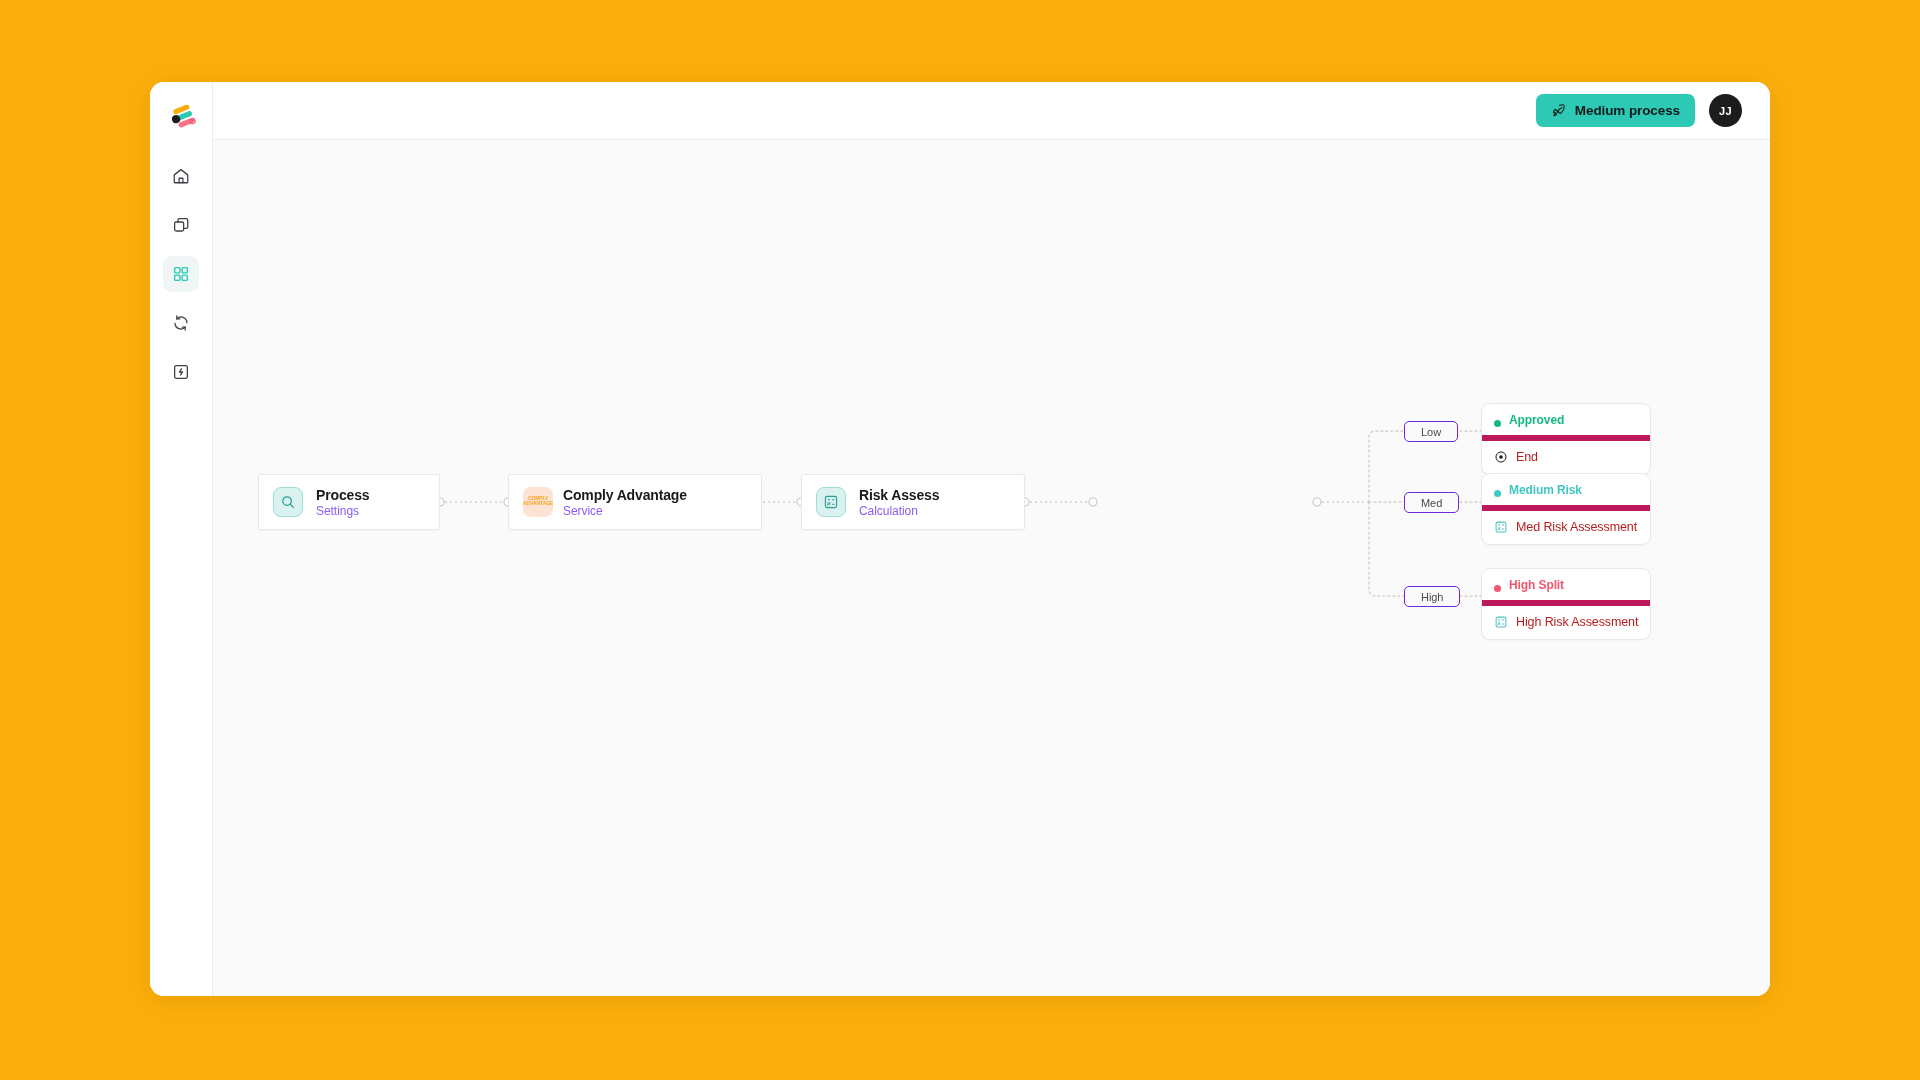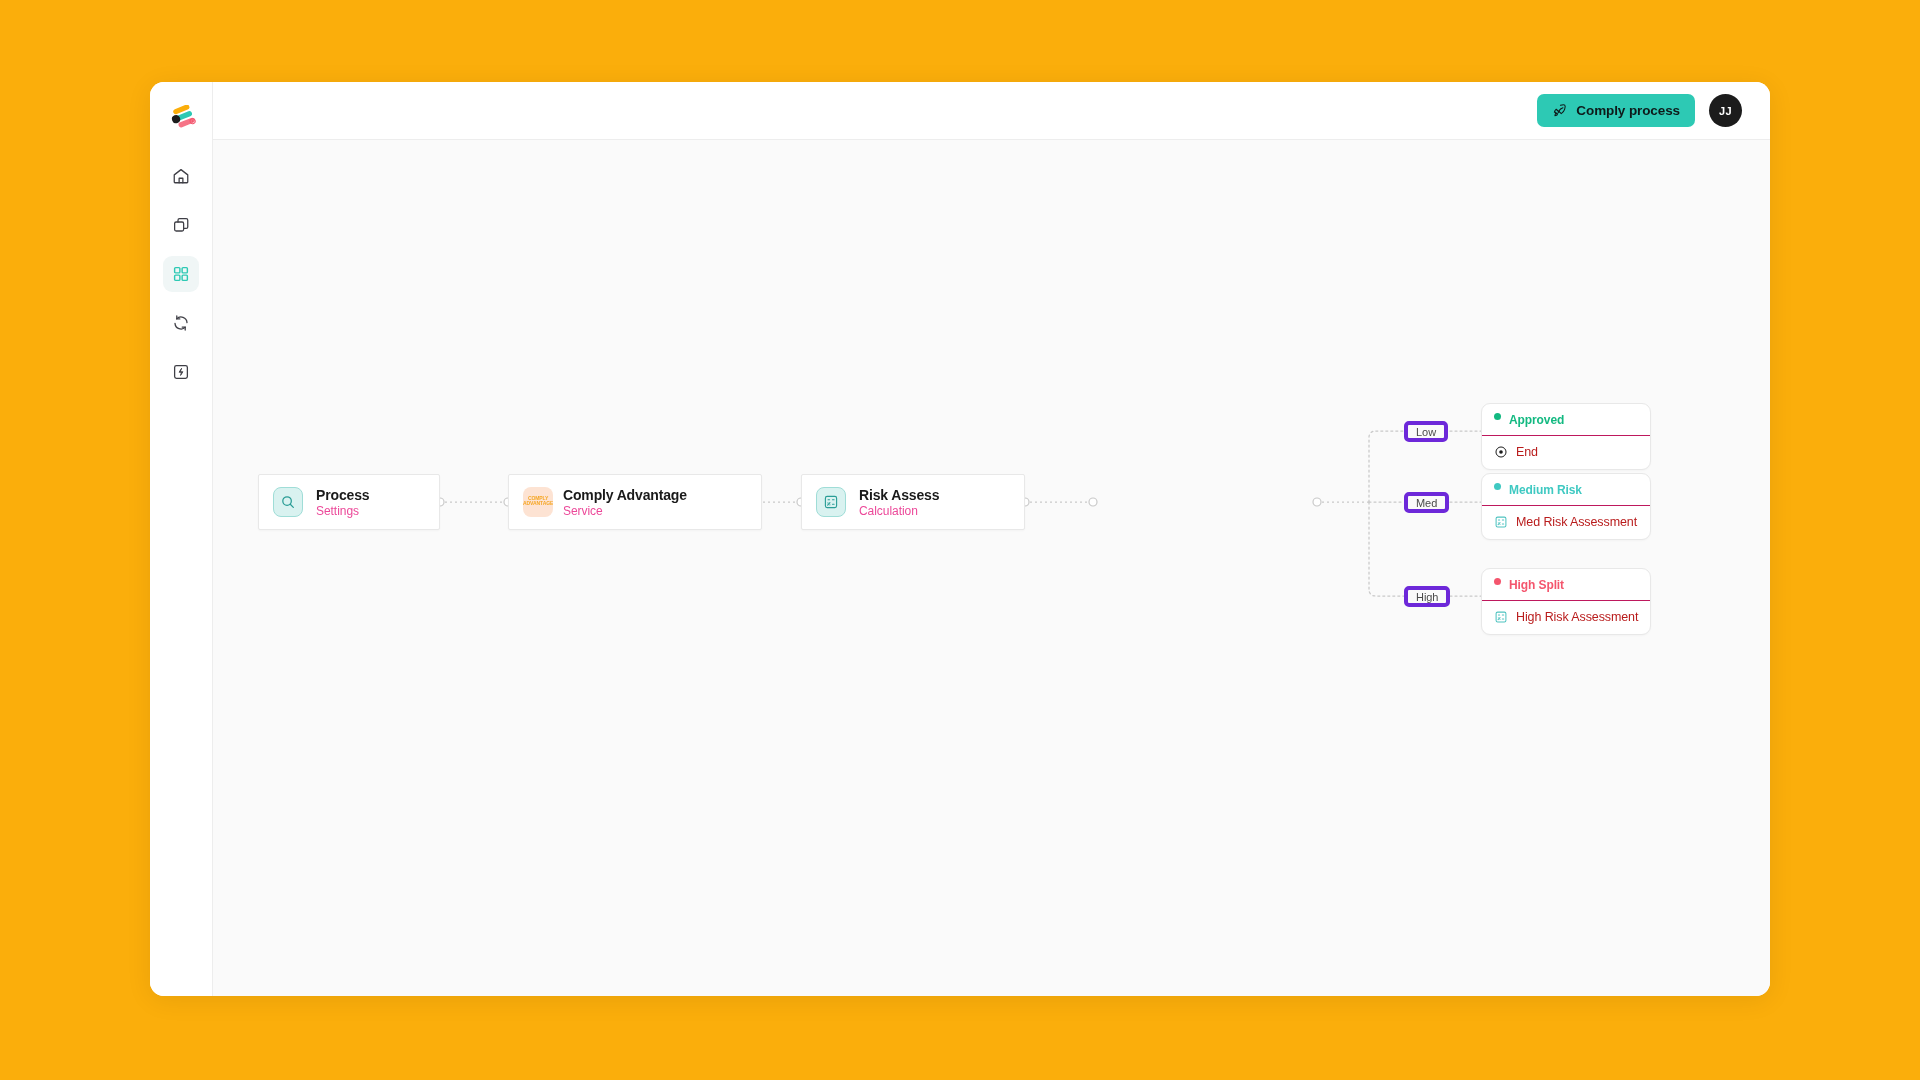--- a/index.html
+++ b/index.html
@@ -172,43 +172,43 @@
   .node-text { display: flex; flex-direction: column; gap: 1px; min-width: 0; }
   .node-title {
     font-size: 14px;
     font-weight: bold;
     color: #1A1A1A;
     letter-spacing: -0.15px;
     white-space: nowrap;
   }
   .node-subtitle {
     font-size: 12px;
-    color: #ec4899;
+    color: #8b5cf6;
     letter-spacing: -0.05px;
     white-space: nowrap;
   }
 
   .comply-logo-text {
     font-size: 4.4px;
     font-weight: bold;
     color: #F5A623;
     line-height: 1.12;
     text-align: center;
     letter-spacing: -0.1px;
     transform: scale(1.15);
   }
 
   
   .branch-chip {
     position: absolute;
     background: #FAFAFA;
-    border: 4px solid #6d28d9;
+    border: 1px solid #6d28d9;
     border-radius: 5px;
     height: 21px;
-    padding: 0 8px;
+    padding: 0 16px;
     display: flex;
     align-items: center;
     justify-content: center;
     font-size: 11px;
     color: #4A4A4A;
     cursor: pointer;
     letter-spacing: -0.05px;
   }
 
   
@@ -218,24 +218,24 @@
     background: #FFFFFF;
     border: 1px solid #E8E8E8;
     border-radius: 9px;
     cursor: pointer;
     overflow: hidden;
     box-shadow: 0 1px 2px rgba(16,24,40,0.03);
   }
 
   .outcome-head {
     display: flex;
-    align-items: flex-start;
+    align-items: flex-end;
     gap: 8px;
     padding: 9px 12px 8px 12px;
-    border-bottom: 1px solid #be185d;
+    border-bottom: 6px solid #be185d;
   }
   .outcome-dot {
     width: 7px;
     height: 7px;
     min-width: 7px;
     border-radius: 50%;
   }
   .outcome-label {
     font-size: 12px;
     font-weight: bold;
@@ -318,21 +318,21 @@
 
   <div id="main-col">
 
     <div id="top-bar">
       <button id="launch-process-button">
         <svg width="15" height="15" viewBox="0 0 24 24" fill="none" stroke="#0E1A1A" stroke-width="1.7" stroke-linecap="round" stroke-linejoin="round">
           <path d="M13.5 3.6c3.4-1.1 6.4-.7 6.9-.2.5.5.9 3.5-.2 6.9-.9 2.8-3 5.2-5.4 6.7l-4-4c1.5-2.4 3.9-4.5 6.7-5.4"></path>
           <path d="M10.4 13.6 6.8 10a7.6 7.6 0 0 0-3 4.6l2.4.4.5 2.4a7.6 7.6 0 0 0 4.6-3z"></path>
           <path d="M6.3 16.2c-1.1 1.1-1.6 4.1-1.6 4.1s3-.5 4.1-1.6"></path>
         </svg>
-        <span>Comply process</span>
+        <span>Medium process</span>
       </button>
       <div id="user-avatar">
         <span>JJ</span>
       </div>
     </div>
 
     <div id="flow-canvas">
       <div id="flow-inner">
 
         <svg id="flow-edges" viewBox="0 0 1557 856" preserveAspectRatio="none">

